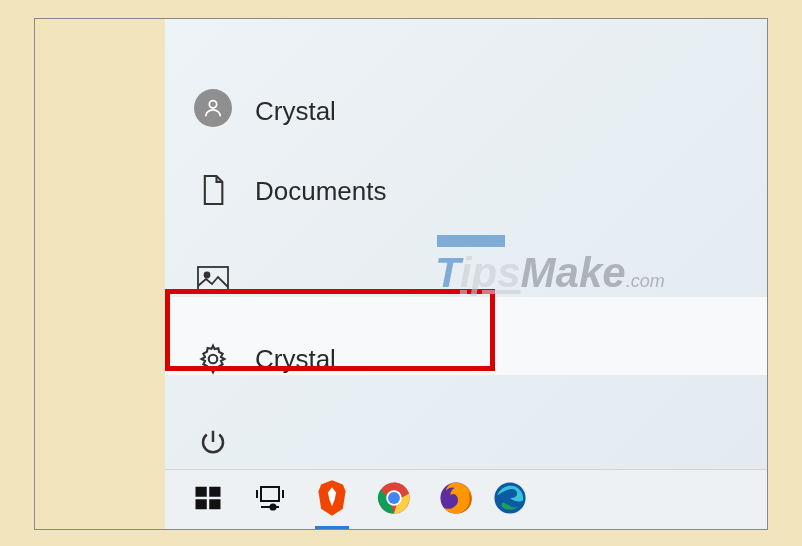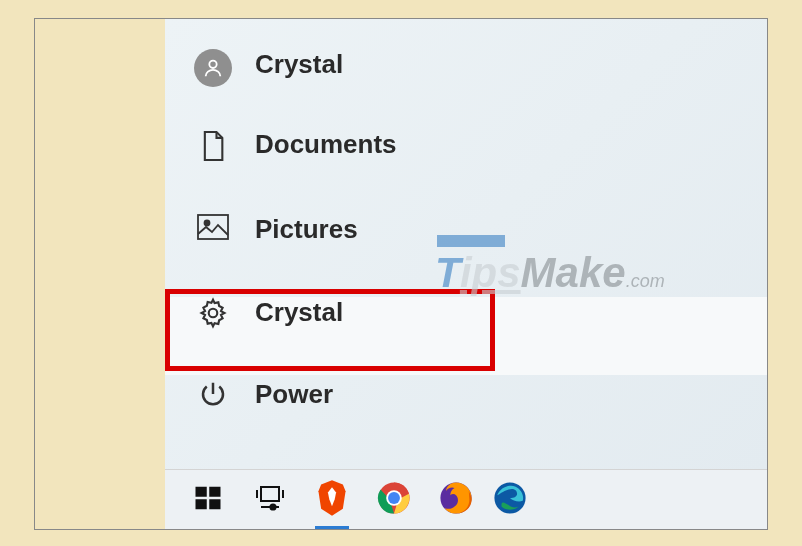--- a/index.html
+++ b/index.html
@@ -31,25 +31,24 @@
       top: 0;
       right: 0;
       bottom: 55px;
       background: linear-gradient(135deg, #edf3f6 0%, #e3ebf0 100%);
     }
     .menu-item {
       position: absolute;
       left: 0;
       height: 78px;
       display: flex;
-      align-items: flex-start;
+      align-items: flex-end;
       padding-left: 20px;
       width: 100%;
       cursor: pointer;
-      font-weight: bold;
     }
     .menu-item.highlighted {
       background: #f7f9fa;
     }
     .icon-cell {
       width: 56px;
       display: flex;
       align-items: center;
       justify-content: center;
       flex-shrink: 0;
@@ -159,41 +158,39 @@
     </div>
 
     <div class="menu-item" style="top:195px;">
       <div class="icon-cell">
         <svg width="32" height="26" viewBox="0 0 32 26" fill="none" stroke="#333" stroke-width="1.8">
           <rect x="1" y="1" width="30" height="24"></rect>
           <circle cx="10" cy="9" r="2.5" fill="#333"></circle>
           <path d="M1 20l8-7 6 5 6-7 10 10"></path>
         </svg>
       </div>
-      <span class="label">Pictures</span>
     </div>
 
     <div class="menu-item highlighted" style="top:278px;">
       <div class="icon-cell">
         <svg width="32" height="32" viewBox="0 0 24 24" fill="none" stroke="#333" stroke-width="1.6">
           <circle cx="12" cy="12" r="3.2"></circle>
           <path d="M12 2l1.2 2.6 2.8-.6.6 2.8L19.2 8l-1.2 2.6L20.6 12l-2.6 1.4 1.2 2.6-2.6 1.4-.6 2.8-2.8-.6L12 22l-1.2-2.6-2.8.6-.6-2.8L4.8 16l1.2-2.6L3.4 12l2.6-1.4L4.8 8l2.6-1.4.6-2.8 2.8.6z"></path>
         </svg>
       </div>
       <span class="label">Crystal</span>
     </div>
 
     <div class="menu-item" style="top:360px;">
       <div class="icon-cell">
         <svg width="30" height="30" viewBox="0 0 24 24" fill="none" stroke="#333" stroke-width="2">
           <path d="M12 3v9"></path>
           <path d="M7 6a8 8 0 1 0 10 0"></path>
         </svg>
       </div>
-      <span class="label">Power</span>
     </div>
 
     <div class="highlight-box" style="left:0px; top:270px; width:330px; height:82px;"></div>
 
     <div class="watermark">
       <div class="watermark-line"></div>
       <span class="wm-text">
         <span class="wm-T">T</span><span class="wm-ips">ips</span><span class="wm-Make">Make</span><span class="wm-com">.com</span>
       </span>
     </div>

